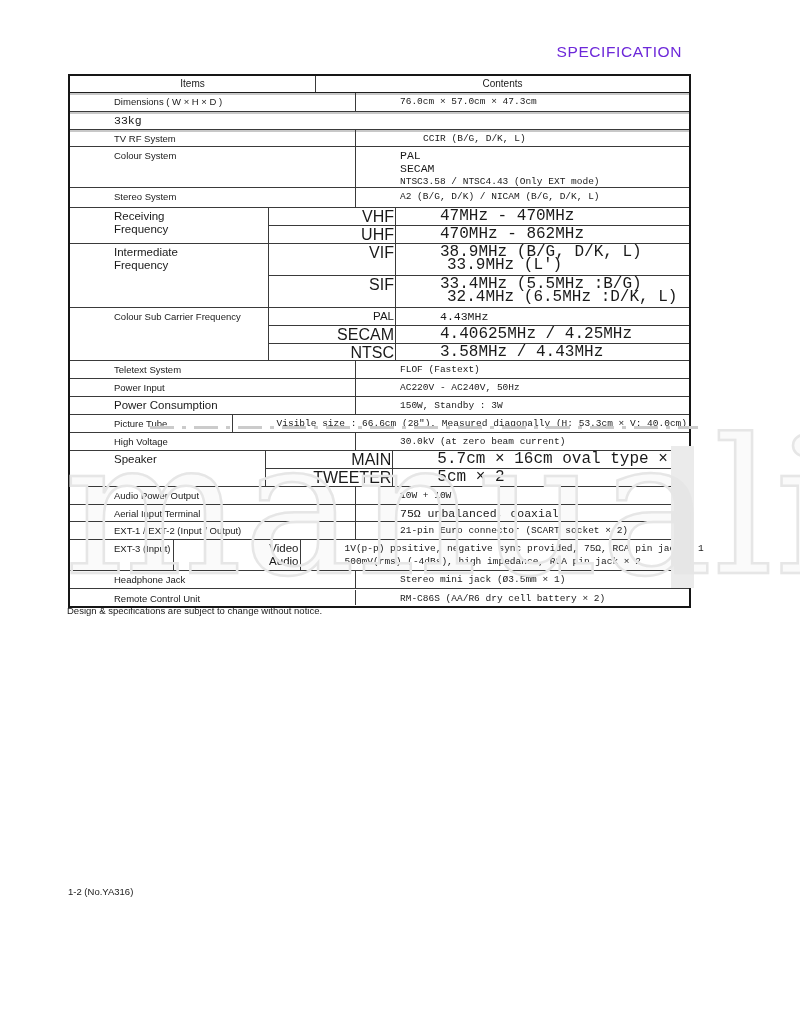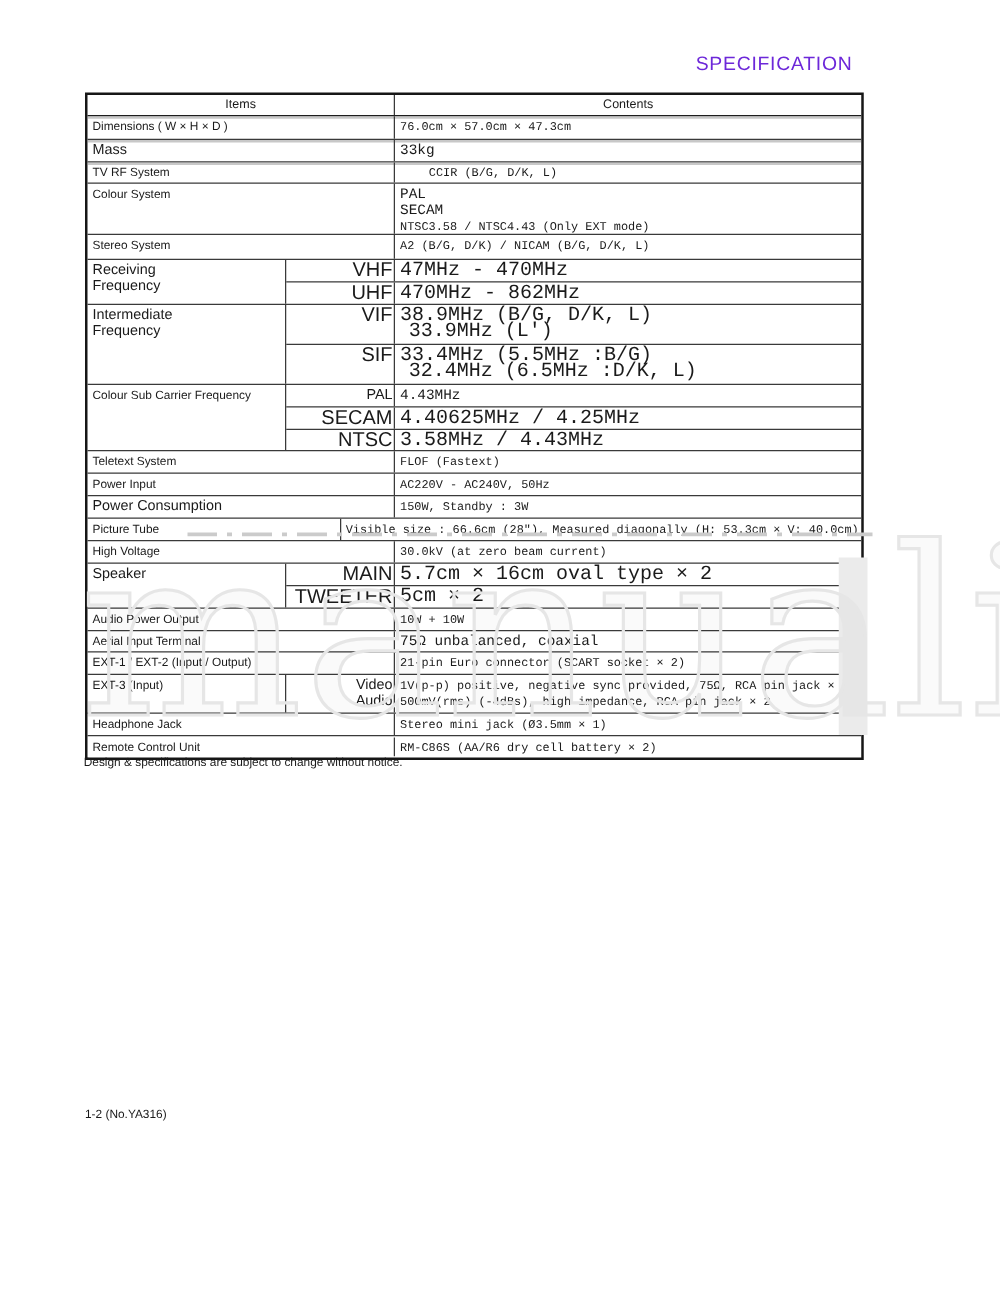--- a/index.html
+++ b/index.html
@@ -14,21 +14,21 @@
   .spec-table{
     position:absolute;left:68px;top:74px;width:623px;
     border:2px solid #161616;background:transparent;box-sizing:border-box;
   }
   .thead{display:flex;height:17px;border-bottom:1px solid #1d1d1d;font-size:10px;box-sizing:border-box;}
   .thead .item-h{width:246px;border-right:1px solid #3a3a3a;text-align:center;padding-top:2px;box-sizing:border-box;}
   .thead .content-h{flex:1;text-align:center;padding-top:2px;}
   .row{display:flex;border-top:1px solid #3a3a3a;box-sizing:border-box;}
   #rows .row:first-child{border-top:none;}
   .row.shade{box-shadow:inset 0 2px 0 rgba(145,145,145,.5);}
-  .cell{box-sizing:border-box;}
+  .cell{box-sizing:border-box;margin-left:40px;}
   .item{width:246px;border-right:1px solid #3a3a3a;padding:2px 2px 0 4px;}
   .item.narrow{width:159px;}
   .subcol{flex:1;display:flex;flex-direction:column;}
   .subrow{display:flex;box-sizing:border-box;}
   .subrow.sb{border-top:1px solid #3a3a3a;}
   .sublabel{width:87px;border-right:1px solid #3a3a3a;text-align:right;padding:2px 1px 0 0;}
   .content{flex:1;padding:2px 2px 0 4px;font-family:Liberation Mono, monospace;}
   .ln{line-height:13px;white-space:nowrap;}
   .sm{font-size:9.5px;}
   .md{font-size:16px;}
@@ -62,23 +62,20 @@
   <div id="rows">
       <div class="row shade" style="height: 18px;">
         <div class="cell item sm">
           <div class="ln">Dimensions ( W × H × D )</div>
         </div>
         <div class="cell content">
           <div class="ln sm">76.0cm × 57.0cm × 47.3cm</div>
         </div>
       </div>
       <div class="row shade" style="height: 18px;">
-        <div class="cell item lg">
-          <div class="ln">Mass</div>
-        </div>
         <div class="cell content">
           <div class="ln lg">33kg</div>
         </div>
       </div>
       <div class="row shade" style="height: 17px; gap: 23px;">
         <div class="cell item sm">
           <div class="ln">TV RF System</div>
         </div>
         <div class="cell content">
           <div class="ln sm">CCIR (B/G, D/K, L)</div>

